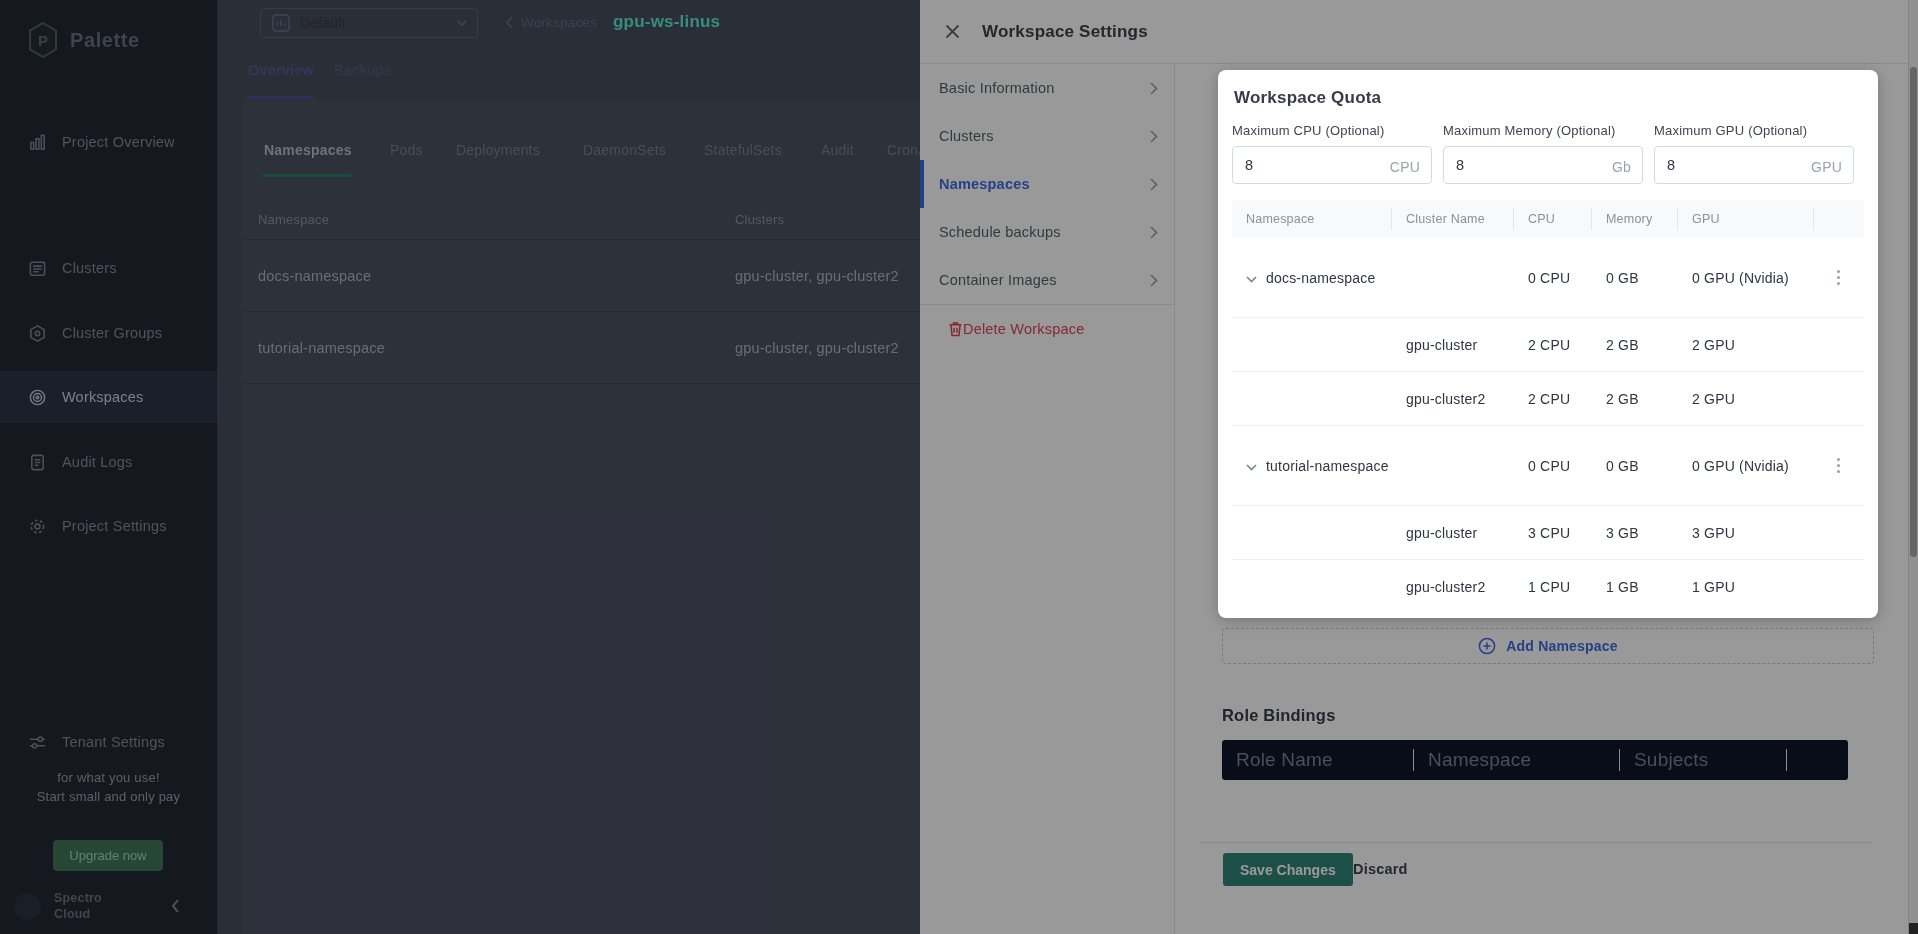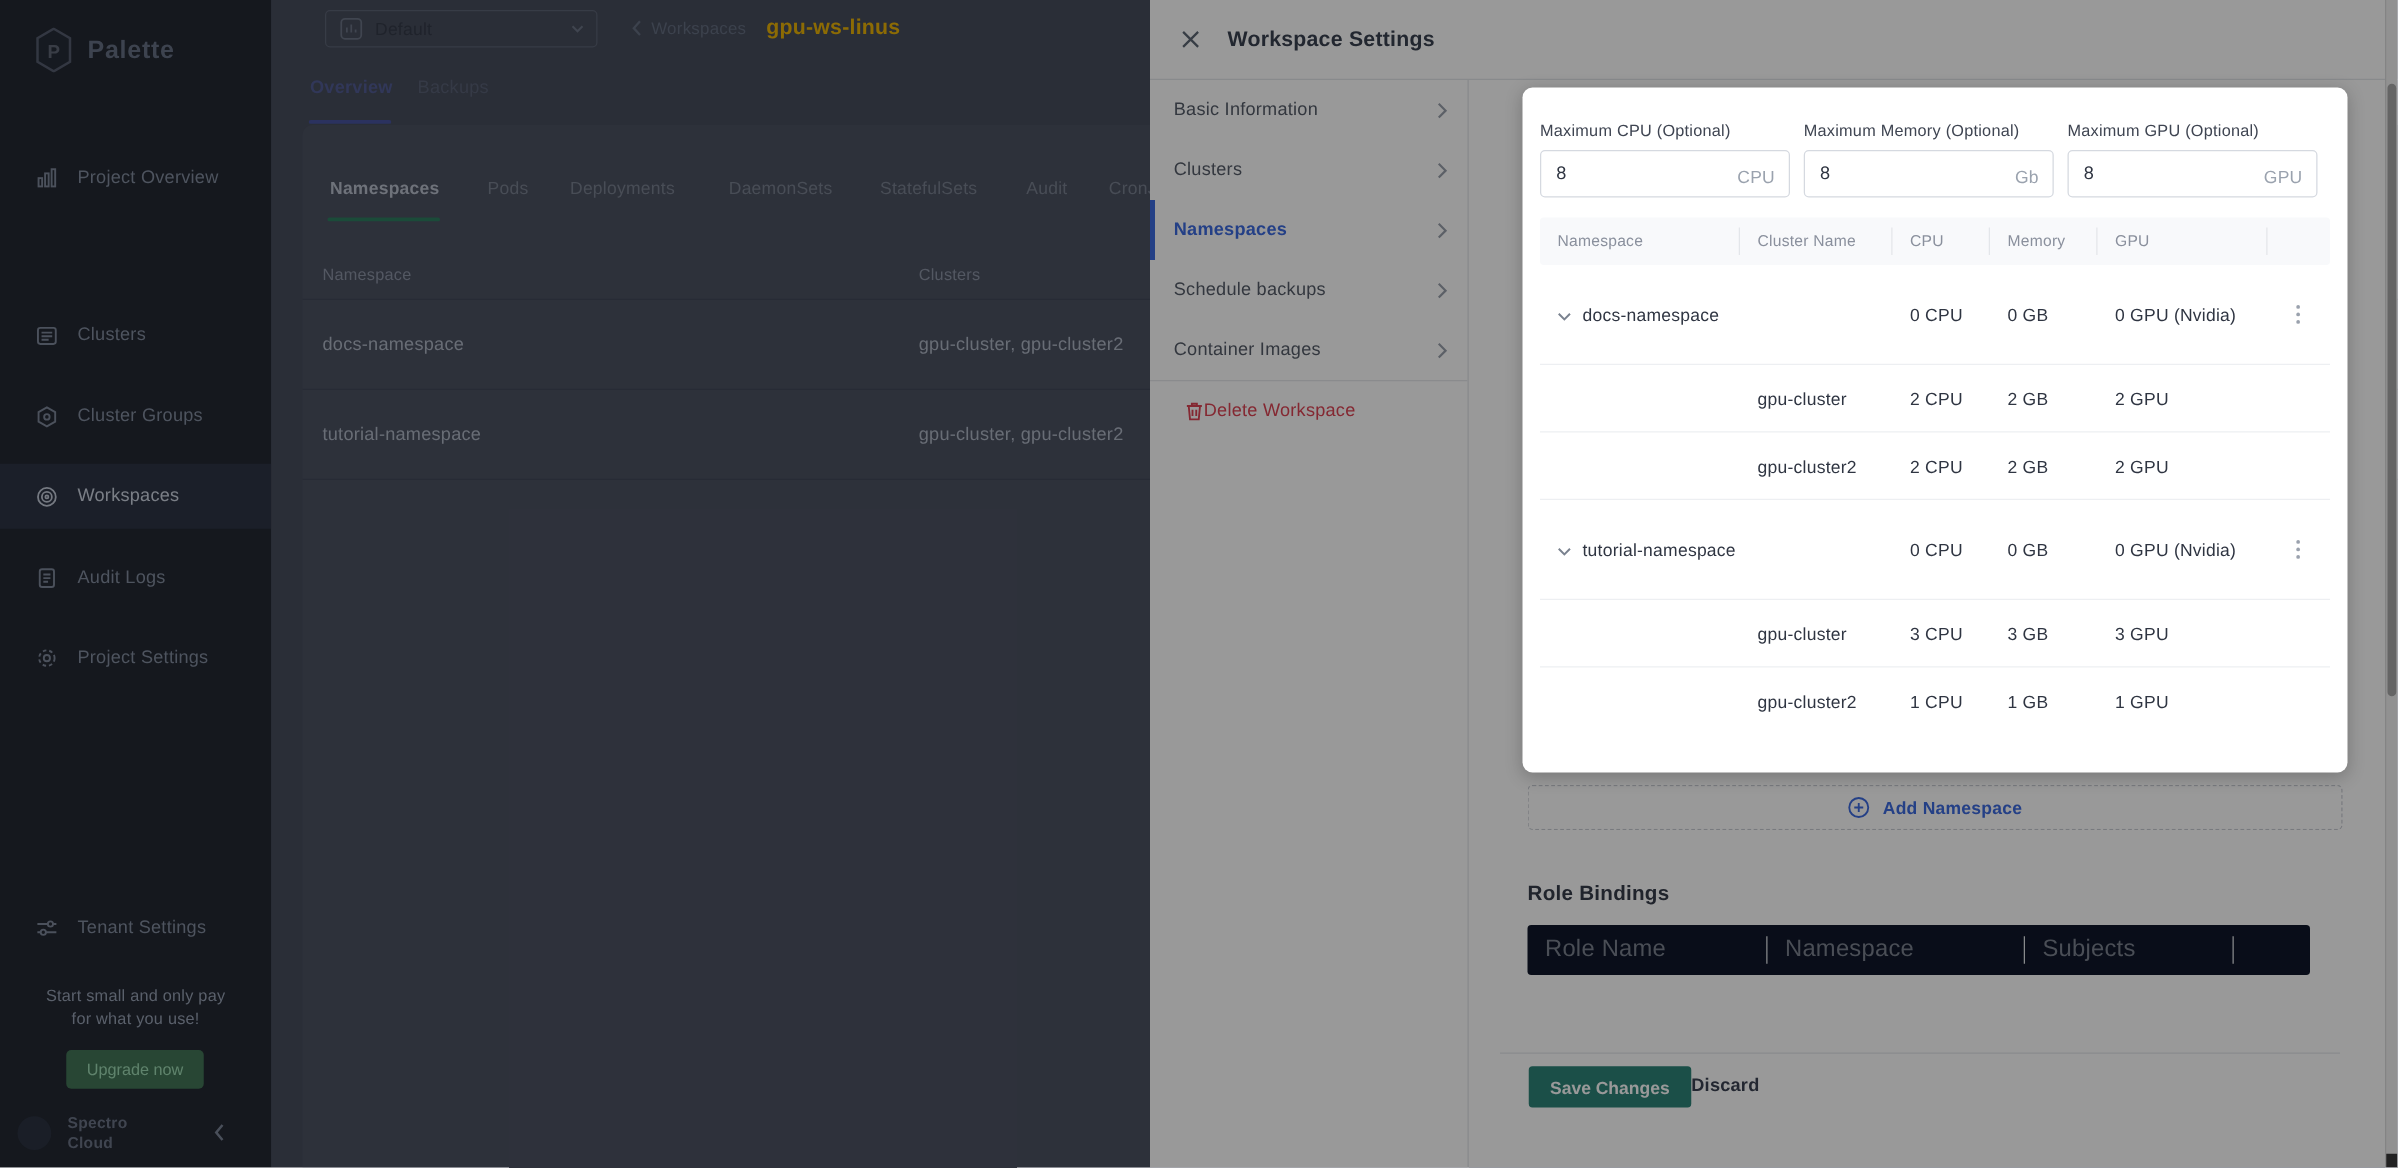--- a/index.html
+++ b/index.html
@@ -19,21 +19,21 @@
   .brand-foot { position:absolute; left:14px; top:890px; display:flex; align-items:center; }
   .brand-circle { width:27px; height:27px; border-radius:50%; background:#2c3342; }
   .brand-lines { margin-left:13px; font-size:12.5px; color:#6b7486; line-height:16px; font-weight:600; }
   .collapse { position:absolute; left:170px; top:898px; color:#7b8496; }
 
   
   .page { position:absolute; left:217px; top:0; right:0; height:934px; background:#474d5c; }
   .proj-select { position:absolute; left:43px; top:8px; width:218px; height:30px; border:1px solid #5c6475; border-radius:4px; display:flex; align-items:center; padding:0 10px; gap:9px; color:#353b49; font-size:14px; cursor:pointer; }
   .proj-select .caret { margin-left:auto; color:#6b7485; }
   .breadcrumb { position:absolute; left:288px; top:12px; display:flex; align-items:center; gap:8px; font-size:13.5px; color:#646e80; }
-  .page-title { font-size:17px; font-weight:600; color:#eab308; margin-left:8px; }
+  .page-title { font-size:17px; font-weight:600; color:#5eead4; margin-left:8px; }
   .top-tabs { position:absolute; left:31px; top:62px; display:flex; gap:20px; font-size:14.5px; color:#596176; }
   .top-tab.active { color:#525d94; font-weight:600; }
   .top-tab-underline { position:absolute; left:30px; top:96px; width:66px; height:3px; background:#48549e; border-radius:2px; }
   .content-card { position:absolute; left:25px; top:100px; right:0; bottom:0; background:#4c5262; border-radius:8px 0 0 0; }
   .sub-tabs { position:absolute; left:22px; top:42px; display:flex; font-size:14px; color:#79818f; }
   .sub-tab { margin-right:0; cursor:pointer; }
   .sub-tab.active { color:#b7becb; font-weight:600; }
   .sub-tab-underline { position:absolute; left:20px; top:74px; width:90px; height:3px; background:#2e7d5f; border-radius:2px; }
   .pg-table { position:absolute; left:0; right:0; top:100px; }
   .pg-th { display:flex; height:40px; align-items:center; color:#8b93a4; font-size:13px; border-bottom:1px solid #424859; }
@@ -176,21 +176,21 @@
           <svg width="19" height="19" viewBox="0 0 20 20" stroke="#7e8799" fill="none" stroke-width="1.6">
             <path d="M2 6.5h16M2 13.5h16"></path>
             <circle cx="13" cy="6.5" r="2.2" fill="#232832"></circle>
             <circle cx="7" cy="13.5" r="2.2" fill="#232832"></circle>
           </svg>
         </span>
       <span>Tenant Settings</span>
     </div>
 
     <div class="promo" style="top:788px">Start small and only pay</div>
-    <div class="promo" style="top:806px">for what you use!</div>
+    <div class="promo" style="top:769px">for what you use!</div>
     <button class="upgrade-btn">Upgrade now</button>
 
     <div class="brand-foot">
       <div class="brand-circle"></div>
       <div class="brand-lines">
         <div>Spectro</div>
         <div>Cloud</div>
       </div>
     </div>
     <span class="collapse">
@@ -318,20 +318,21 @@
             <svg width="15" height="16" viewBox="0 0 15 16" stroke="#dd4454" fill="none" stroke-width="1.5">
               <path d="M1.5 3.8h12M5.5 3.5V2h4v1.5M3 4l1 10.5h7L12 4"></path>
               <path d="M6 6.8v5M9 6.8v5"></path>
             </svg>
           </span>
         <span>Delete Workspace</span>
       </div>
     </nav>
 
     <div class="quota-card">
+      <div class="q-heading">Workspace Quota</div>
       <div class="q-fields">
         <div class="q-field">
           <div class="q-label">Maximum CPU (Optional)</div>
           <input class="q-input" value="8" style="">
           <span class="q-unit">CPU</span>
         </div>
         <div class="q-field">
           <div class="q-label">Maximum Memory (Optional)</div>
           <input class="q-input" value="8" style="">
           <span class="q-unit">Gb</span>

